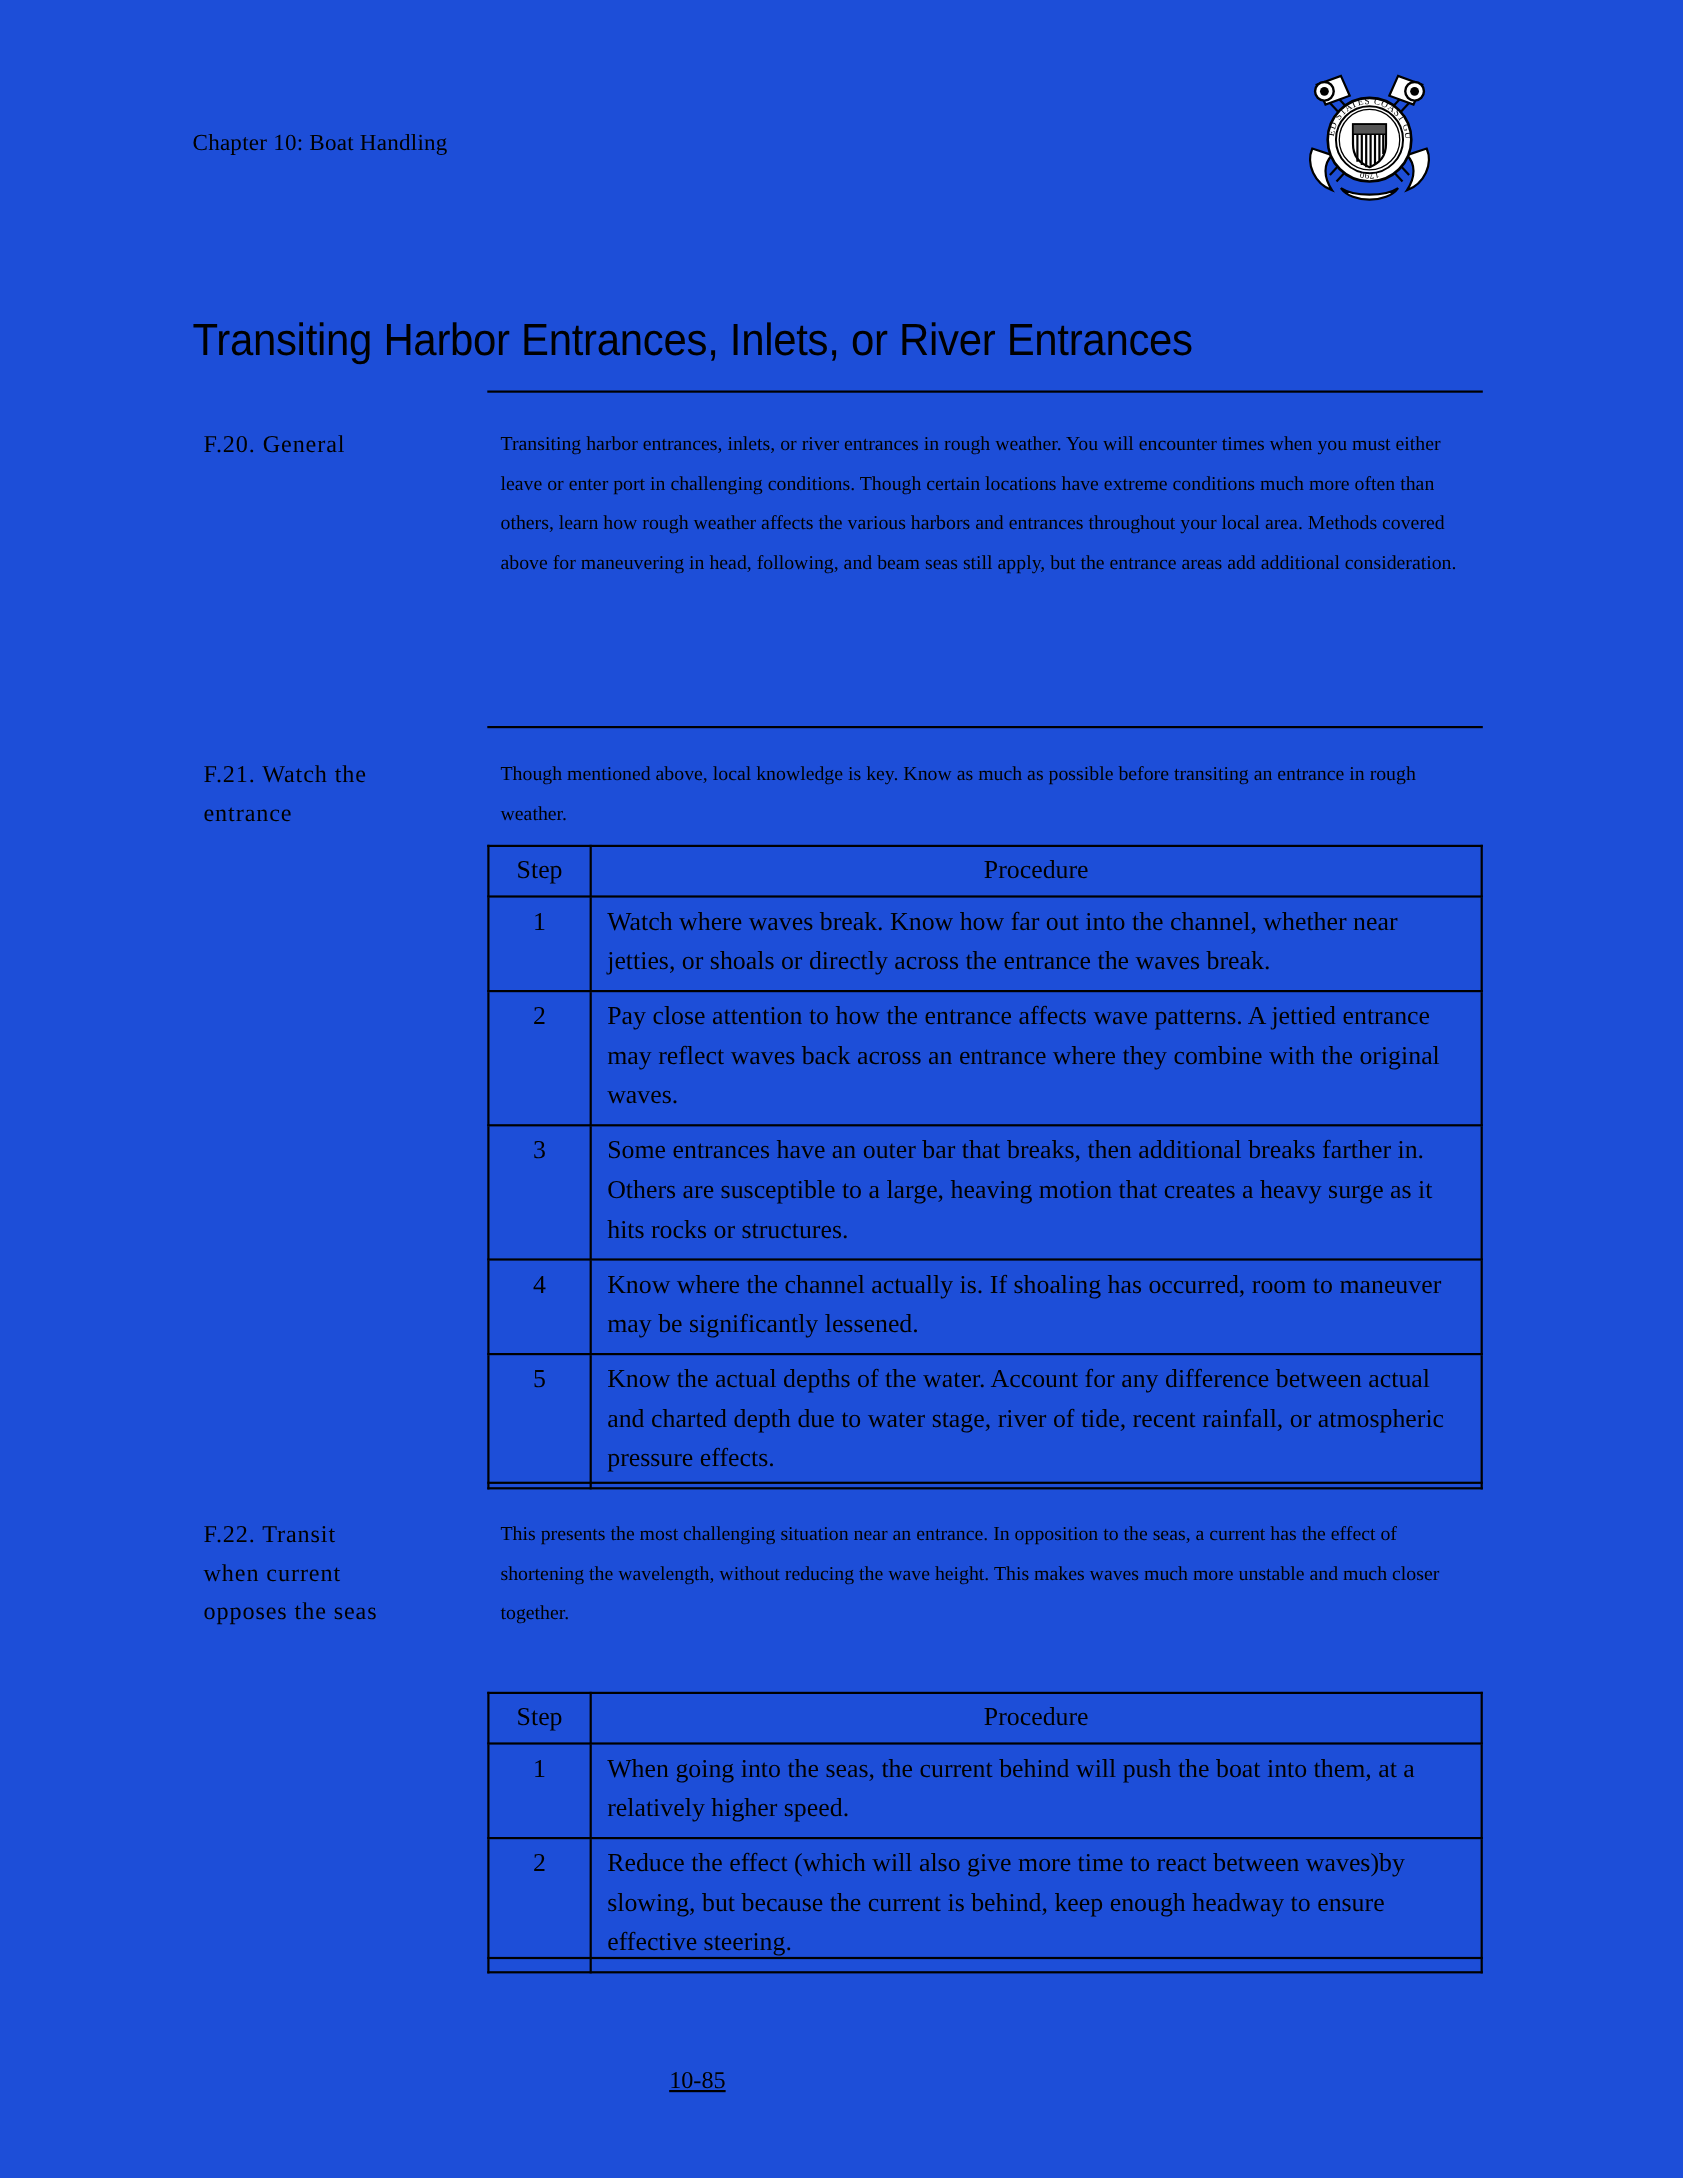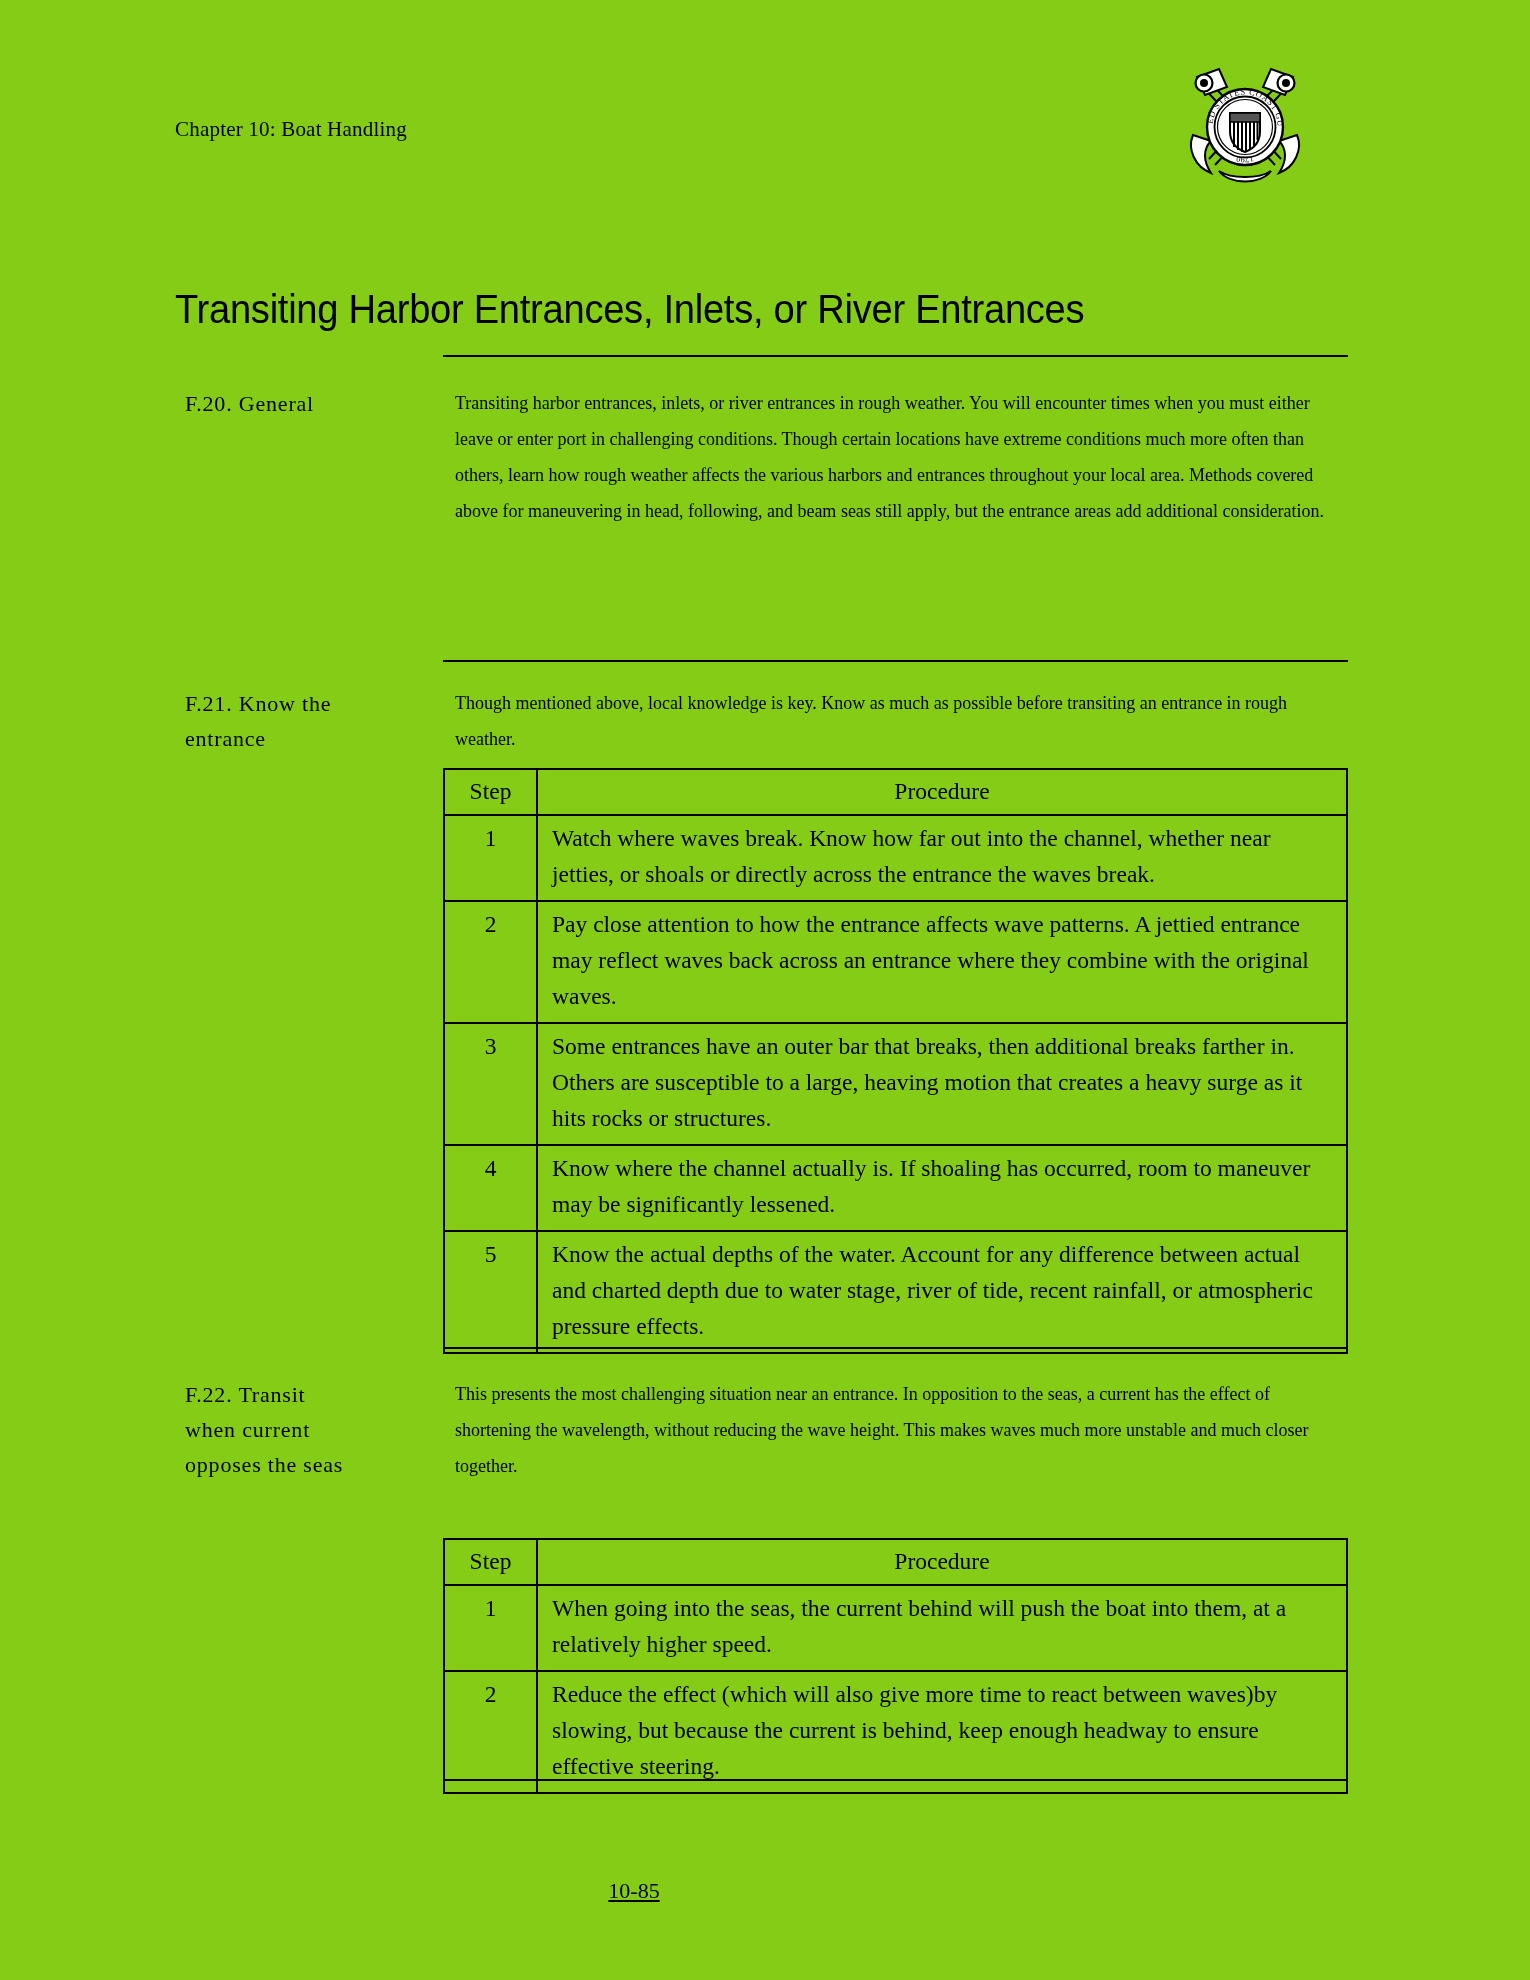--- a/index.html
+++ b/index.html
@@ -8,21 +8,21 @@
     background: #ffffff;
   }
   body {
     font-family: "Liberation Serif", serif;
     color: #000000;
   }
   .page {
     position: relative;
     width: 1530px;
     height: 1980px;
-    background: #84cc16;
+    background: #1d4ed8;
     overflow: hidden;
   }
 
   
   .running-header {
     position: absolute;
     left: 175px;
     top: 117px;
     font-size: 21px;
     letter-spacing: 0.2px;
@@ -222,21 +222,21 @@
     <div class="label">
       <div class="lead">F.20.  General</div>
     </div>
     <div class="body">
       <p>Transiting harbor entrances, inlets, or river entrances in rough weather. You will encounter times when you must either leave or enter port in challenging conditions. Though certain locations have extreme conditions much more often than others, learn how rough weather affects the various harbors and entrances throughout your local area. Methods covered above for maneuvering in head, following, and beam seas still apply, but the entrance areas add additional consideration.</p>
     </div>
   </div>
 
   <div class="section s-f21">
     <div class="label">
-      <div class="lead">F.21.  Know the</div>
+      <div class="lead">F.21.  Watch the</div>
       <div>entrance</div>
     </div>
     <div class="body">
       <p>Though mentioned above, local knowledge is key. Know as much as possible before transiting an entrance in rough weather.</p>
     </div>
   </div>
 
   <table class="proc-table t1">
     <colgroup>
         <col class="c-step">

